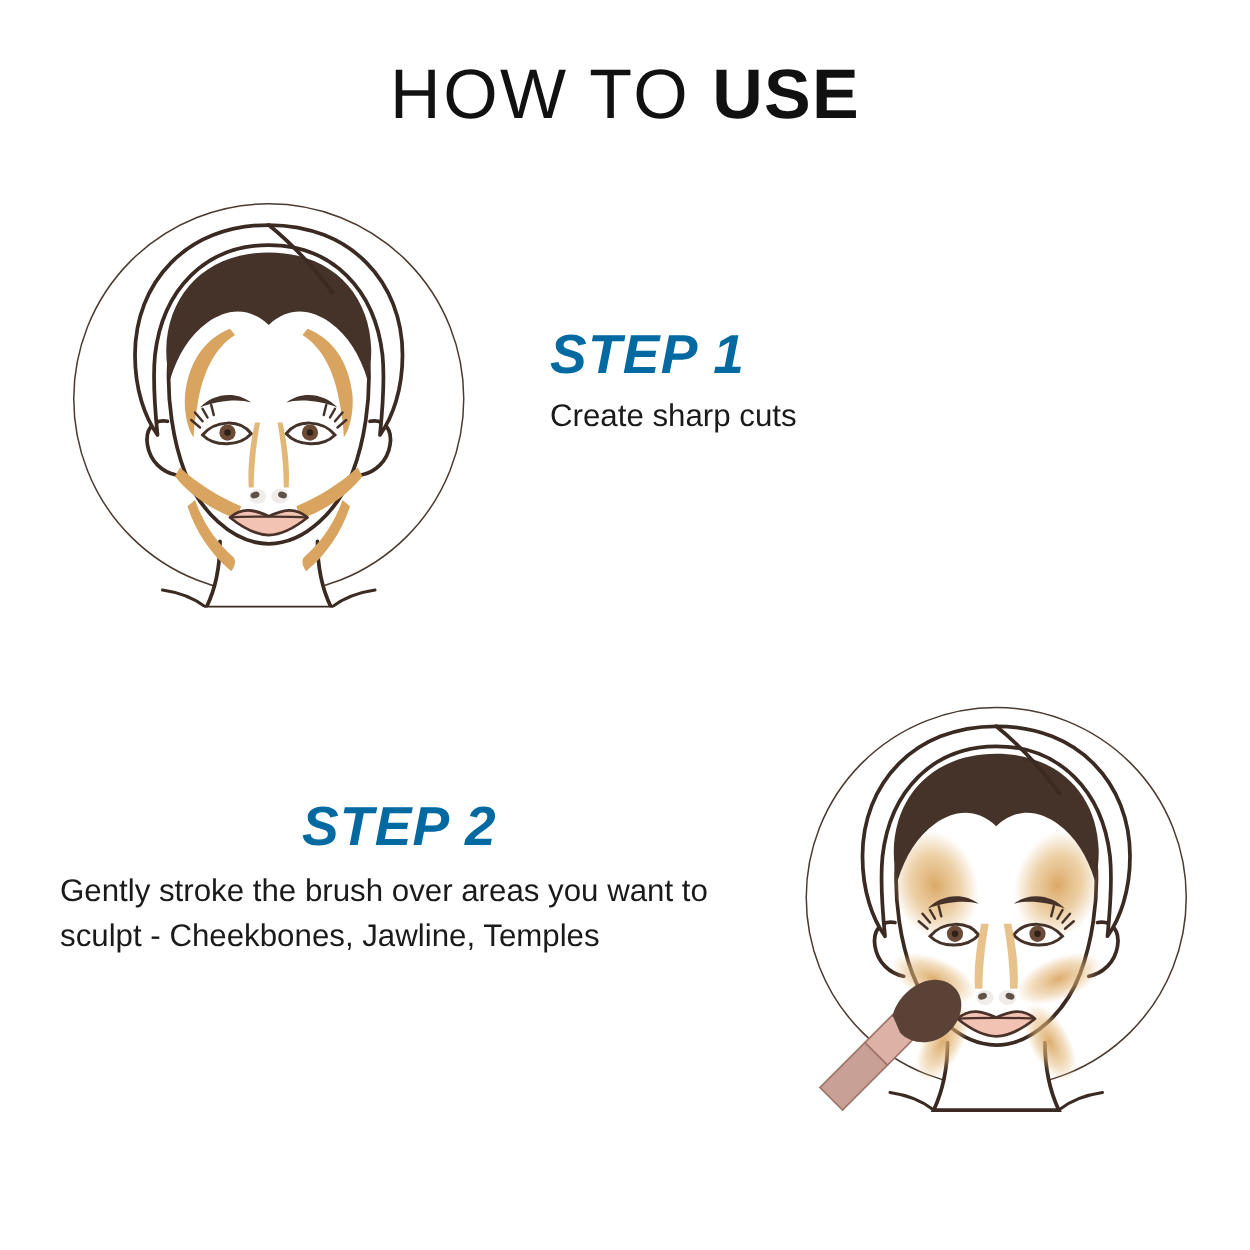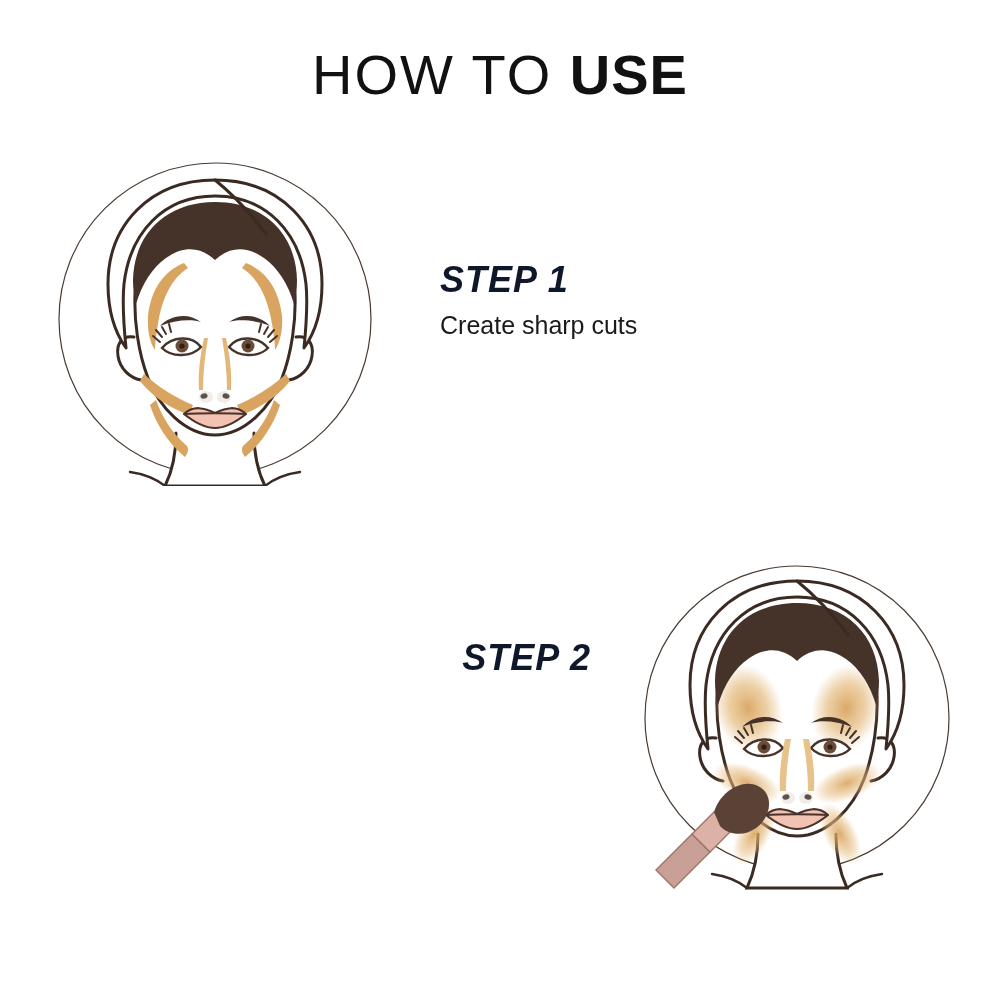--- a/index.html
+++ b/index.html
@@ -43,23 +43,23 @@
     font-weight: 700;
     letter-spacing: 1px;
     color: #111111;
   }
 
   
   .step-label {
     font-family: "Liberation Sans", sans-serif;
     font-weight: 700;
     font-style: italic;
-    font-size: 36px;
+    font-size: 44px;
     letter-spacing: 1px;
-    color: #0f172a;
+    color: #0369a1;
     line-height: 1;
   }
   .step-body {
     font-family: "Liberation Sans", sans-serif;
     font-weight: 400;
     font-size: 25px;
     color: #1a1a1a;
     line-height: 1.42;
   }
 
@@ -74,21 +74,21 @@
 
   #step2-text {
     position: absolute;
     left: 48px;
     top: 640px;
     width: 565px;
     text-align: left;
   }
   #step2-text .step-label {
     display: block;
-    text-align: right;
+    text-align: center;
     margin-right: 22px;
   }
   #step2-text .step-body { margin-top: 12px; }
 
   
   .illus {
     position: absolute;
   }
   #illus-1 { left: 52px;  top: 152px; width: 330px; height: 334px; }
   #illus-2 { left: 634px; top: 558px; width: 330px; height: 334px; }
@@ -191,20 +191,21 @@
     </svg>
   </div>
 
   <div id="step1-text">
     <div class="step-label">STEP 1</div>
     <div class="step-body">Create sharp cuts</div>
   </div>
 
   <div id="step2-text">
     <div class="step-label">STEP 2</div>
+    <div class="step-body">Gently stroke the brush over areas you want to sculpt -  Cheekbones, Jawline, Temples</div>
   </div>
 
   <div class="illus" id="illus-2">
     <svg viewBox="0 0 330 334" width="330" height="334" xmlns="http://www.w3.org/2000/svg">
       <defs>
         <radialGradient id="blendL" cx="50%" cy="50%" r="50%">
           <stop offset="0%" stop-color="#d9a45f" stop-opacity="0.95"></stop>
           <stop offset="55%" stop-color="#e3b777" stop-opacity="0.65"></stop>
           <stop offset="100%" stop-color="#e3b777" stop-opacity="0"></stop>
         </radialGradient>

